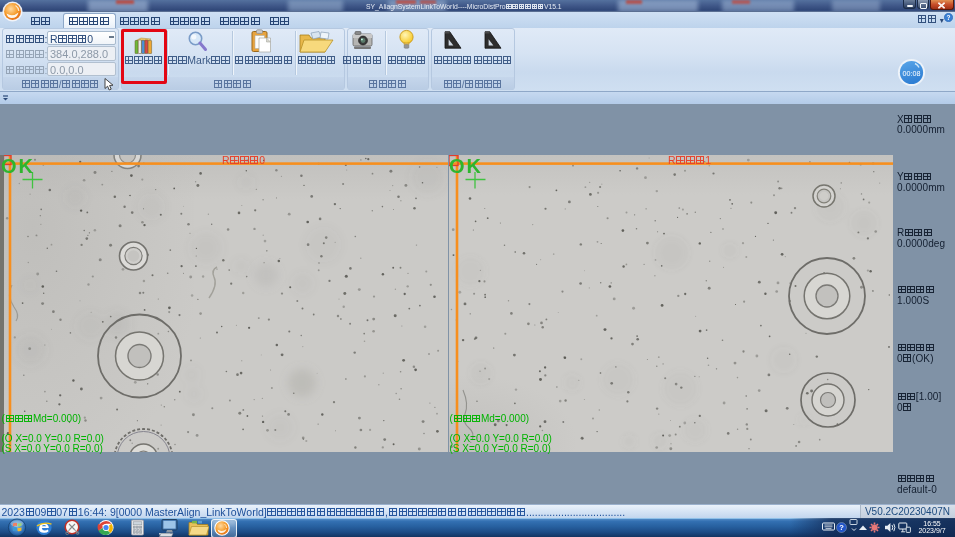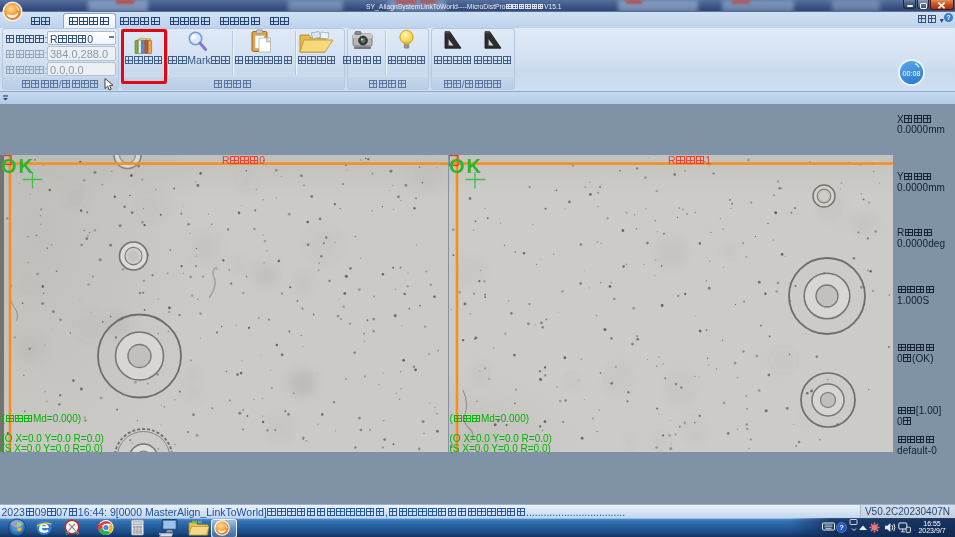--- a/index.html
+++ b/index.html
@@ -890,22 +890,22 @@
 <div class="a gt" style="left:1.5px;top:432.5px">(O X=0.0 Y=0.0 R=0.0)</div>
 <div class="a gt" style="left:1.5px;top:442.5px">(S X=0.0 Y=0.0 R=0.0)</div>
 <div class="a gt" style="left:449.5px;top:413px">(<i class="k"></i><i class="k"></i><i class="k"></i>Md=0.000)</div>
 <div class="a gt" style="left:449.5px;top:432.5px">(O X=0.0 Y=0.0 R=0.0)</div>
 <div class="a gt" style="left:449.5px;top:442.5px">(S X=0.0 Y=0.0 R=0.0)</div>
 <div class="a rp" style="left:897px;top:114.5px;white-space:nowrap">X<i class="k"></i><i class="k"></i><i class="k"></i><br>0.0000mm</div>
 <div class="a rp" style="left:897px;top:172px;white-space:nowrap">Y<i class="k"></i><i class="k"></i><i class="k"></i><br>0.0000mm</div>
 <div class="a rp" style="left:897px;top:228px;white-space:nowrap">R<i class="k"></i><i class="k"></i><i class="k"></i><br>0.0000deg</div>
 <div class="a rp" style="left:897px;top:285px;white-space:nowrap"><i class="k"></i><i class="k"></i><i class="k"></i><i class="k"></i><br>1.000S</div>
 <div class="a rp" style="left:897px;top:343px;white-space:nowrap"><i class="k"></i><i class="k"></i><i class="k"></i><i class="k"></i><br>0<i class="k"></i>(OK)</div>
-<div class="a rp" style="left:897px;top:406px;white-space:nowrap"><i class="k"></i><i class="k"></i>[1.00]<br>0<i class="k"></i></div>
-<div class="a rp" style="left:897px;top:435px;white-space:nowrap"><i class="k"></i><i class="k"></i><i class="k"></i><i class="k"></i><br>default-0</div>
+<div class="a rp" style="left:897px;top:392px;white-space:nowrap"><i class="k"></i><i class="k"></i>[1.00]<br>0<i class="k"></i></div>
+<div class="a rp" style="left:897px;top:474px;white-space:nowrap"><i class="k"></i><i class="k"></i><i class="k"></i><i class="k"></i><br>default-0</div>
 <div class="a" style="left:0;top:504px;width:955px;height:14px;background:linear-gradient(180deg,#eaf2fb,#c2d6ee);border-top:1px solid #9ab0cc;box-sizing:border-box"></div>
 <div class="a" style="left:859.5px;top:504px;width:95.5px;height:14px;background:linear-gradient(180deg,#d8e0ea,#c4cfdd);border-top:1px solid #9ab0cc;border-left:1px solid #aab8c8;box-sizing:border-box"></div>
 <div class="a" style="left:1.5px;top:505.5px;color:#1d4f99;font-size:10.5px;white-space:nowrap">2023<i class="k"></i>09<i class="k"></i>07<i class="k"></i>16:44: 9[0000 MasterAlign_LinkToWorld]<i class="k"></i><i class="k"></i><i class="k"></i><i class="k"></i><i class="k"></i><i class="k"></i><i class="k"></i><i class="k"></i><i class="k"></i><i class="k"></i><i class="k"></i><i class="k"></i>,<i class="k"></i><i class="k"></i><i class="k"></i><i class="k"></i><i class="k"></i><i class="k"></i><i class="k"></i><i class="k"></i><i class="k"></i><i class="k"></i><i class="k"></i><i class="k"></i><i class="k"></i><i class="k"></i>..................................</div>
 <div class="a" style="left:858px;top:506px;width:92px;color:#1c4a7e;font-size:10px;text-align:right">V50.2C20230407N</div>
 <div class="a" style="left:0;top:518px;width:955px;height:19px;background:linear-gradient(180deg,#5c94cc 0%,#3370b2 18%,#27609f 45%,#1c4b85 75%,#123462 100%)"></div>
 <div class="a" style="left:0;top:518px;width:955px;height:1px;background:#8fc0e8"></div>
 <div class="a" style="left:790px;top:518px;width:165px;height:19px;background:linear-gradient(90deg,rgba(20,45,90,0) 0%,rgba(18,40,82,0.75) 25%,rgba(16,38,78,0.85) 100%)"></div>
 
 <svg class="a" style="left:6px;top:518px" width="22" height="19" viewBox="0 0 22 19">
 <defs>

